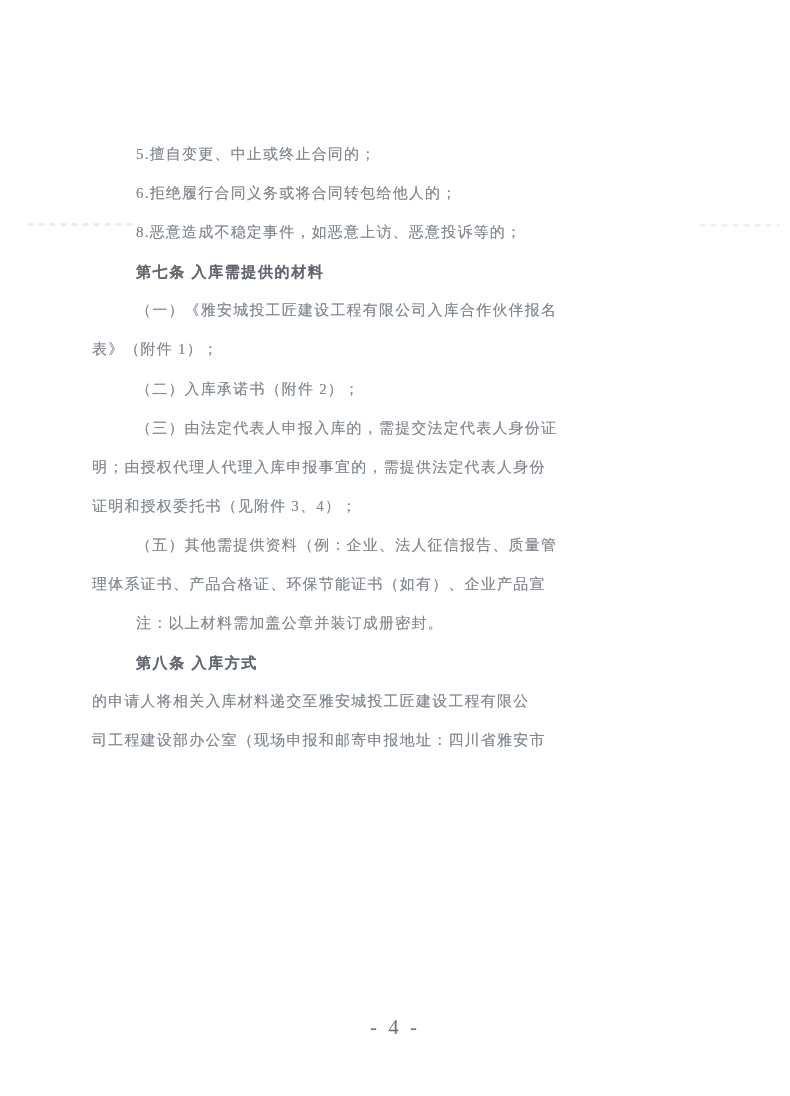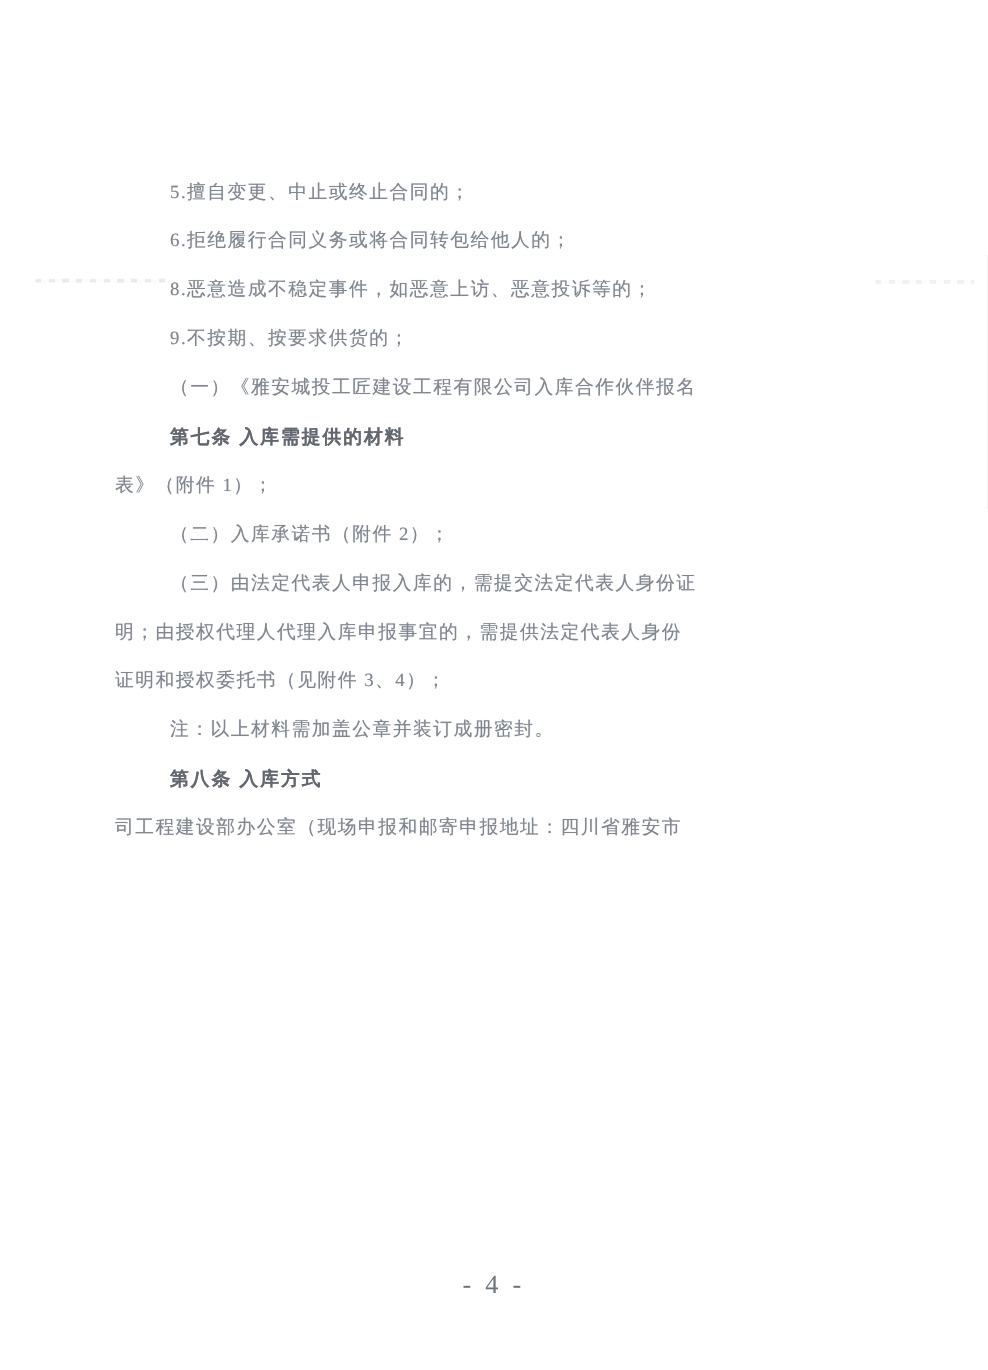--- a/index.html
+++ b/index.html
@@ -67,28 +67,30 @@
 
 <div class="page">
 
   <div class="smudge smudge-left"></div>
   <div class="smudge smudge-right"></div>
 
   <div class="doc">
     <div class="line indent">5.擅自变更、中止或终止合同的；</div>
     <div class="line indent">6.拒绝履行合同义务或将合同转包给他人的；</div>
     <div class="line indent">8.恶意造成不稳定事件，如恶意上访、恶意投诉等的；</div>
-    <div class="line indent">9.不按期、按要求供货的；</div>
+    <div class="line indent heading">第七条 入库需提供的材料</div>
     <div class="line indent">（一）《雅安城投工匠建设工程有限公司入库合作伙伴报名</div>
-    <div class="line indent heading">第七条 入库需提供的材料</div>
     <div class="line">表》（附件 1）；</div>
     <div class="line indent">（二）入库承诺书（附件 2）；</div>
     <div class="line indent">（三）由法定代表人申报入库的，需提交法定代表人身份证</div>
     <div class="line">明；由授权代理人代理入库申报事宜的，需提供法定代表人身份</div>
     <div class="line">证明和授权委托书（见附件 3、4）；</div>
+    <div class="line indent">（五）其他需提供资料（例：企业、法人征信报告、质量管</div>
+    <div class="line">理体系证书、产品合格证、环保节能证书（如有）、企业产品宣</div>
     <div class="line indent">注：以上材料需加盖公章并装订成册密封。</div>
     <div class="line indent heading">第八条 入库方式</div>
+    <div class="line">的申请人将相关入库材料递交至雅安城投工匠建设工程有限公</div>
     <div class="line">司工程建设部办公室（现场申报和邮寄申报地址：四川省雅安市</div>
   </div>
 
   <div class="footer">- 4 -</div>
 
 </div>
 
 </body></html>

